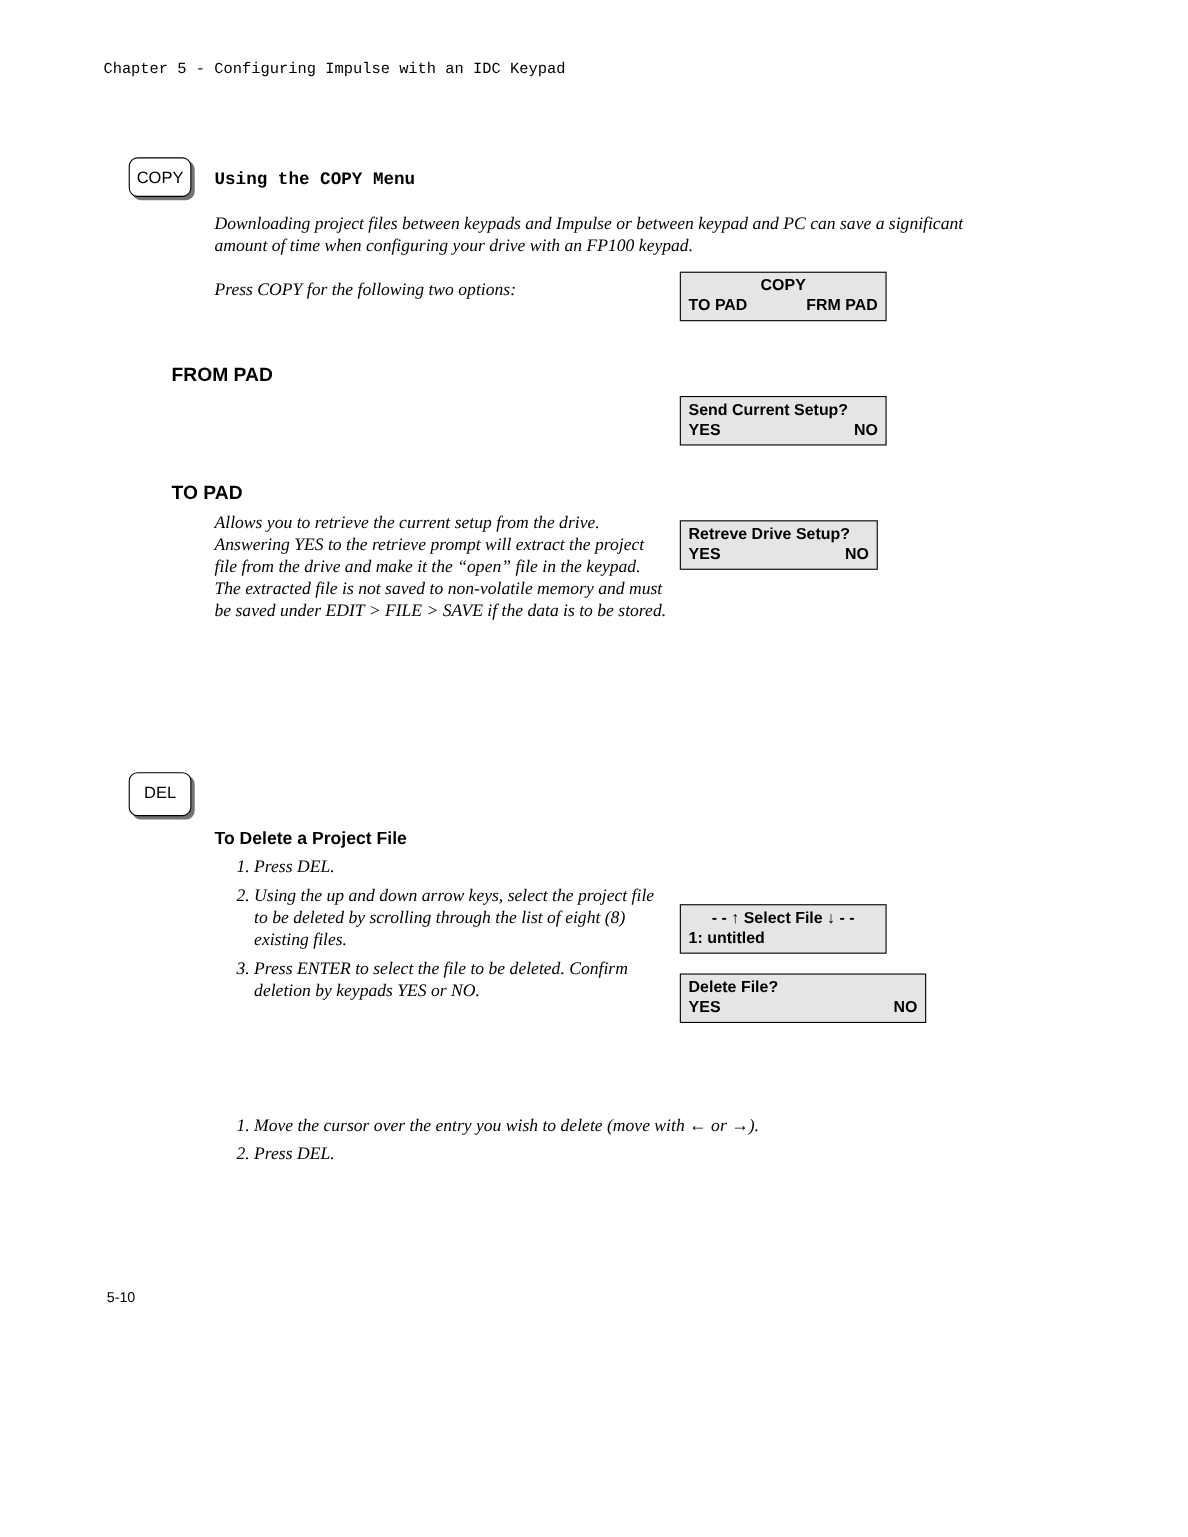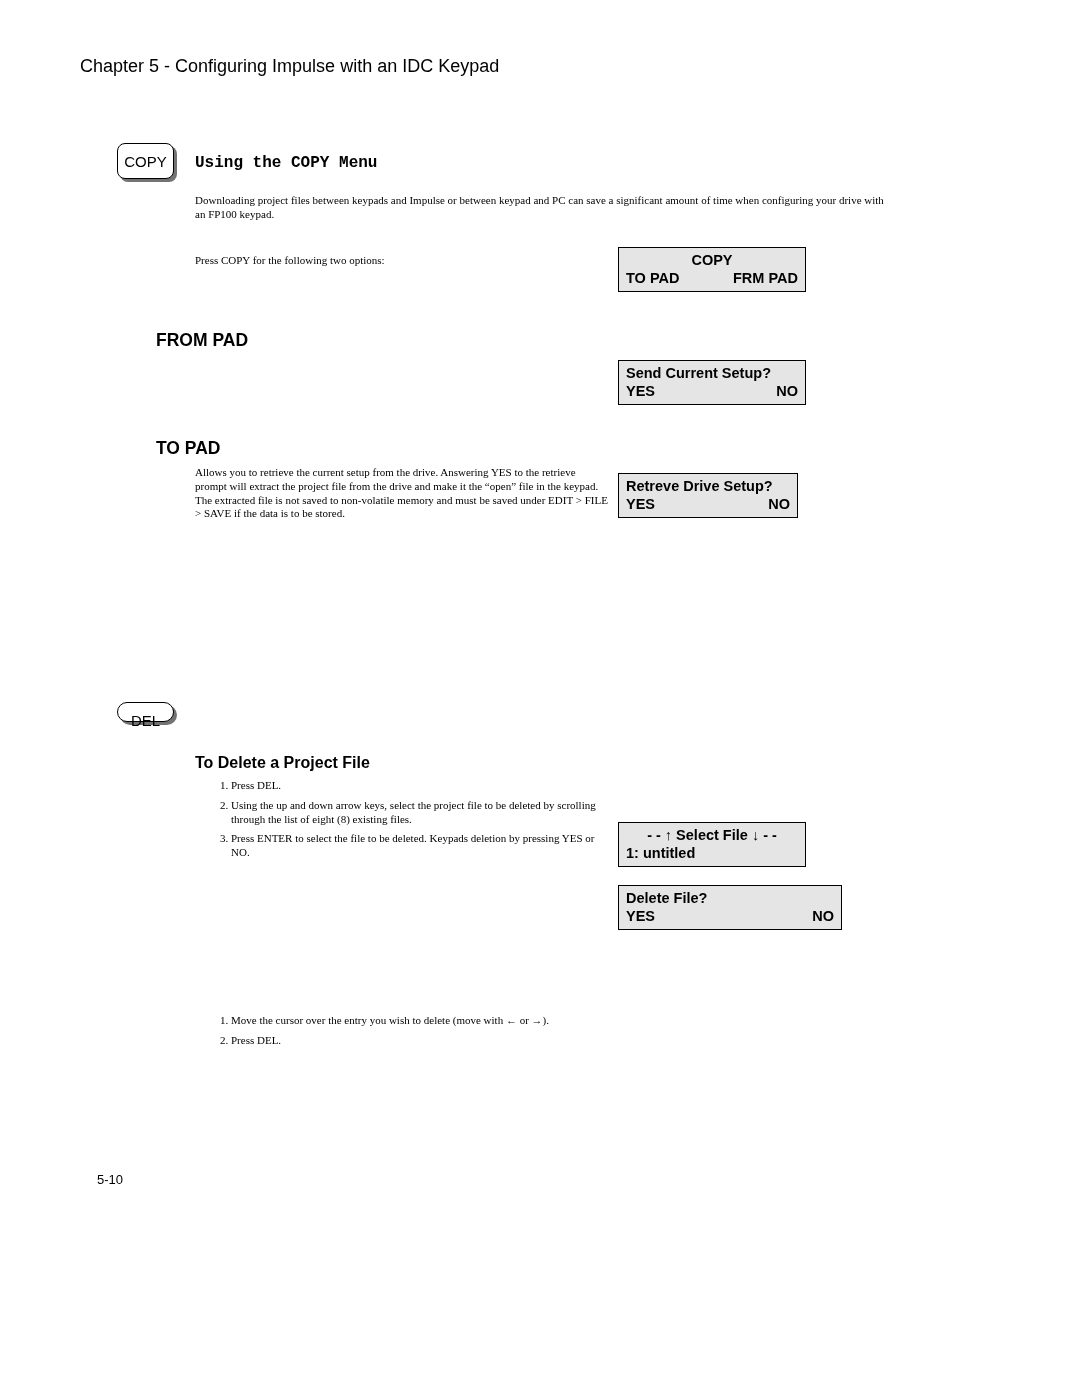--- a/index.html
+++ b/index.html
@@ -14,24 +14,24 @@
     font-size: 17px;
     line-height: 1.25;
   }
   .page {
     position: relative;
     width: 1080px;
     height: 1397px;
   }
   .running-head {
     position: absolute;
-    left: 80px;
+    left: 94px;
     top: 55px;
-    font-family: Liberation Sans, sans-serif;
-    font-size: 18px;
+    font-family: Liberation Mono, monospace;
+    font-size: 14px;
   }
   .page-num {
     position: absolute;
     left: 97px;
     top: 1172px;
     font-family: Arial, Helvetica, sans-serif;
     font-size: 13px;
   }
   
   .keybtn {
@@ -79,21 +79,22 @@
     font-weight: bold;
     font-size: 17.5px;
   }
   .h3 {
     font-family: Arial, Helvetica, sans-serif;
     font-weight: bold;
     font-size: 16px;
   }
   .body-text {
     font-family: "Times New Roman", Times, serif;
-    font-size: 11px;
+    font-size: 16px;
+    font-style: italic;
   }
   .block {
     position: absolute;
   }
   ol.numlist {
     margin: 0;
     padding-left: 36px;
   }
   ol.numlist li {
     margin-bottom: 6px;
@@ -145,30 +146,30 @@
     <span class="row">
         <span>Retreve Drive Setup?</span>
       </span>
     <span class="row">
       <span>YES</span>
       <span>NO</span>
     </span>
   </div>
 
 
-  <div class="keybtn" style="left:117px; top:702px; width:57px; height:20px;border-radius:18px;">DEL</div>
+  <div class="keybtn" style="left:117px; top:702px; width:57px; height:40px;">DEL</div>
 
 
   <div class="block h3" style="left:195px; top:753px;">To Delete a Project File</div>
 
   <div class="block body-text" style="left:195px; top:779px; width:415px;">
     <ol class="numlist">
       <li>Press DEL.</li>
       <li>Using the up and down arrow keys, select the project file to be deleted by scrolling through the list of eight (8) existing files.</li>
-      <li>Press ENTER to select the file to be deleted. Keypads deletion by pressing YES or NO.</li>
+      <li>Press ENTER to select the file to be deleted. Confirm deletion by keypads YES or NO.</li>
     </ol>
   </div>
 
   <div class="lcd" style="left:618px; top:822px; width:188px;">
     <span class="row" style="justify-content:center;">
       <span>
         <span>- -  </span><span class="arrow">↑</span><span>  Select  File  </span><span class="arrow">↓</span><span>  - -</span>
       </span>
     </span>
     <span class="row">

